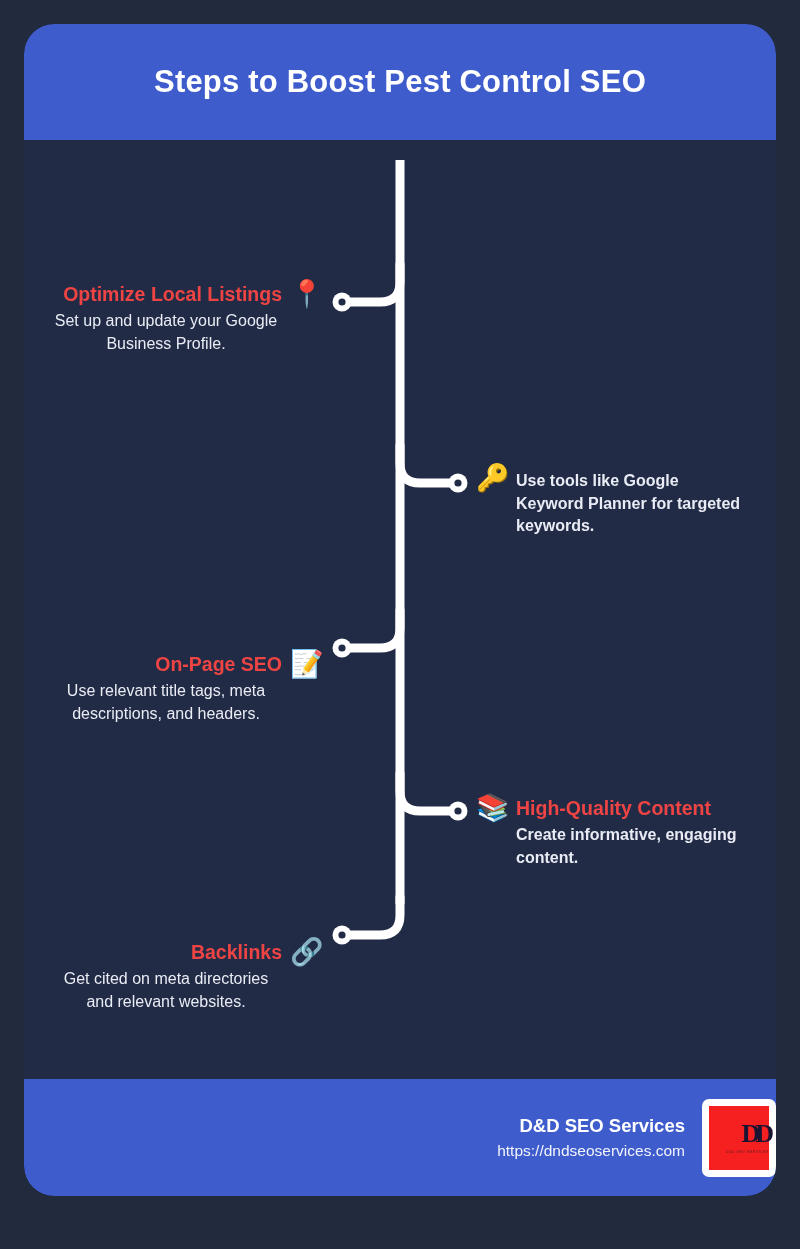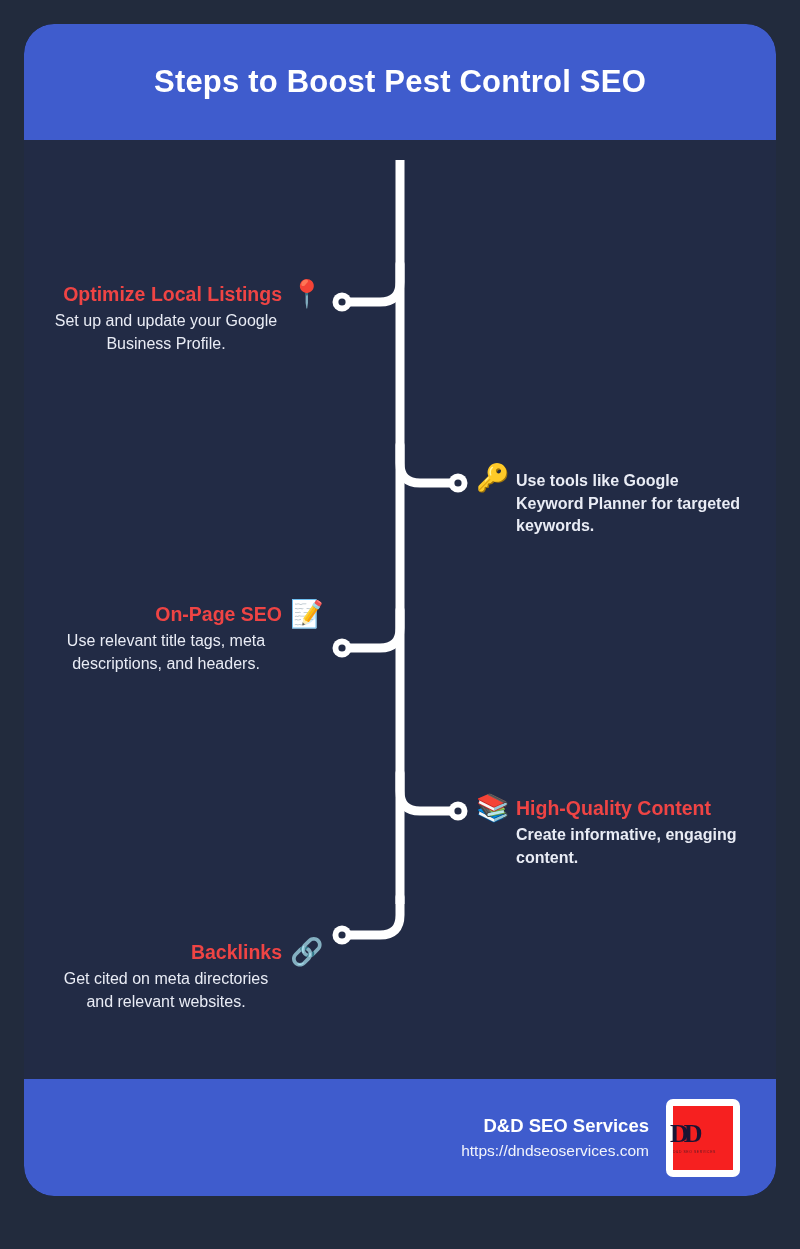--- a/index.html
+++ b/index.html
@@ -103,38 +103,37 @@
     width: 34px;
     text-align: center;
     flex: 0 0 auto;
   }
   .step.left .step-icon { margin-left: 8px; margin-top: -3px; }
   .step.right .step-icon { margin-right: 6px; margin-top: -3px; }
 
   
   #step-0 { top: 258px; }
   #step-1 { top: 442px; }
-  #step-2 { top: 578px; }
+  #step-2 { top: 628px; }
   #step-3 { top: 772px; }
   #step-4 { top: 916px; }
 
   
   .footer-band {
     position: absolute;
     left: 0;
     bottom: 0;
     width: 752px;
     height: 117px;
     background: #3f5ccd;
     border-bottom-left-radius: 30px;
     border-bottom-right-radius: 30px;
     display: flex;
     align-items: center;
     justify-content: flex-end;
-    padding-right: 36px;
     box-sizing: border-box;
   }
   .footer-text {
     display: flex;
     flex-direction: column;
     align-items: flex-end;
     text-align: right;
     margin-right: 17px;
   }
   .footer-brand {
@@ -158,21 +157,21 @@
     align-items: center;
     justify-content: center;
     box-sizing: border-box;
   }
   .logo-inner {
     width: 60px;
     height: 64px;
     background: #f62020;
     display: flex;
     flex-direction: column;
-    align-items: flex-start;
+    align-items: flex-end;
     justify-content: center;
   }
   .logo-mark {
     font-family: "Liberation Serif", serif;
     color: #1a1433;
     font-size: 26px;
     font-weight: bold;
     line-height: 26px;
     letter-spacing: -5px;
     margin-left: -3px;

